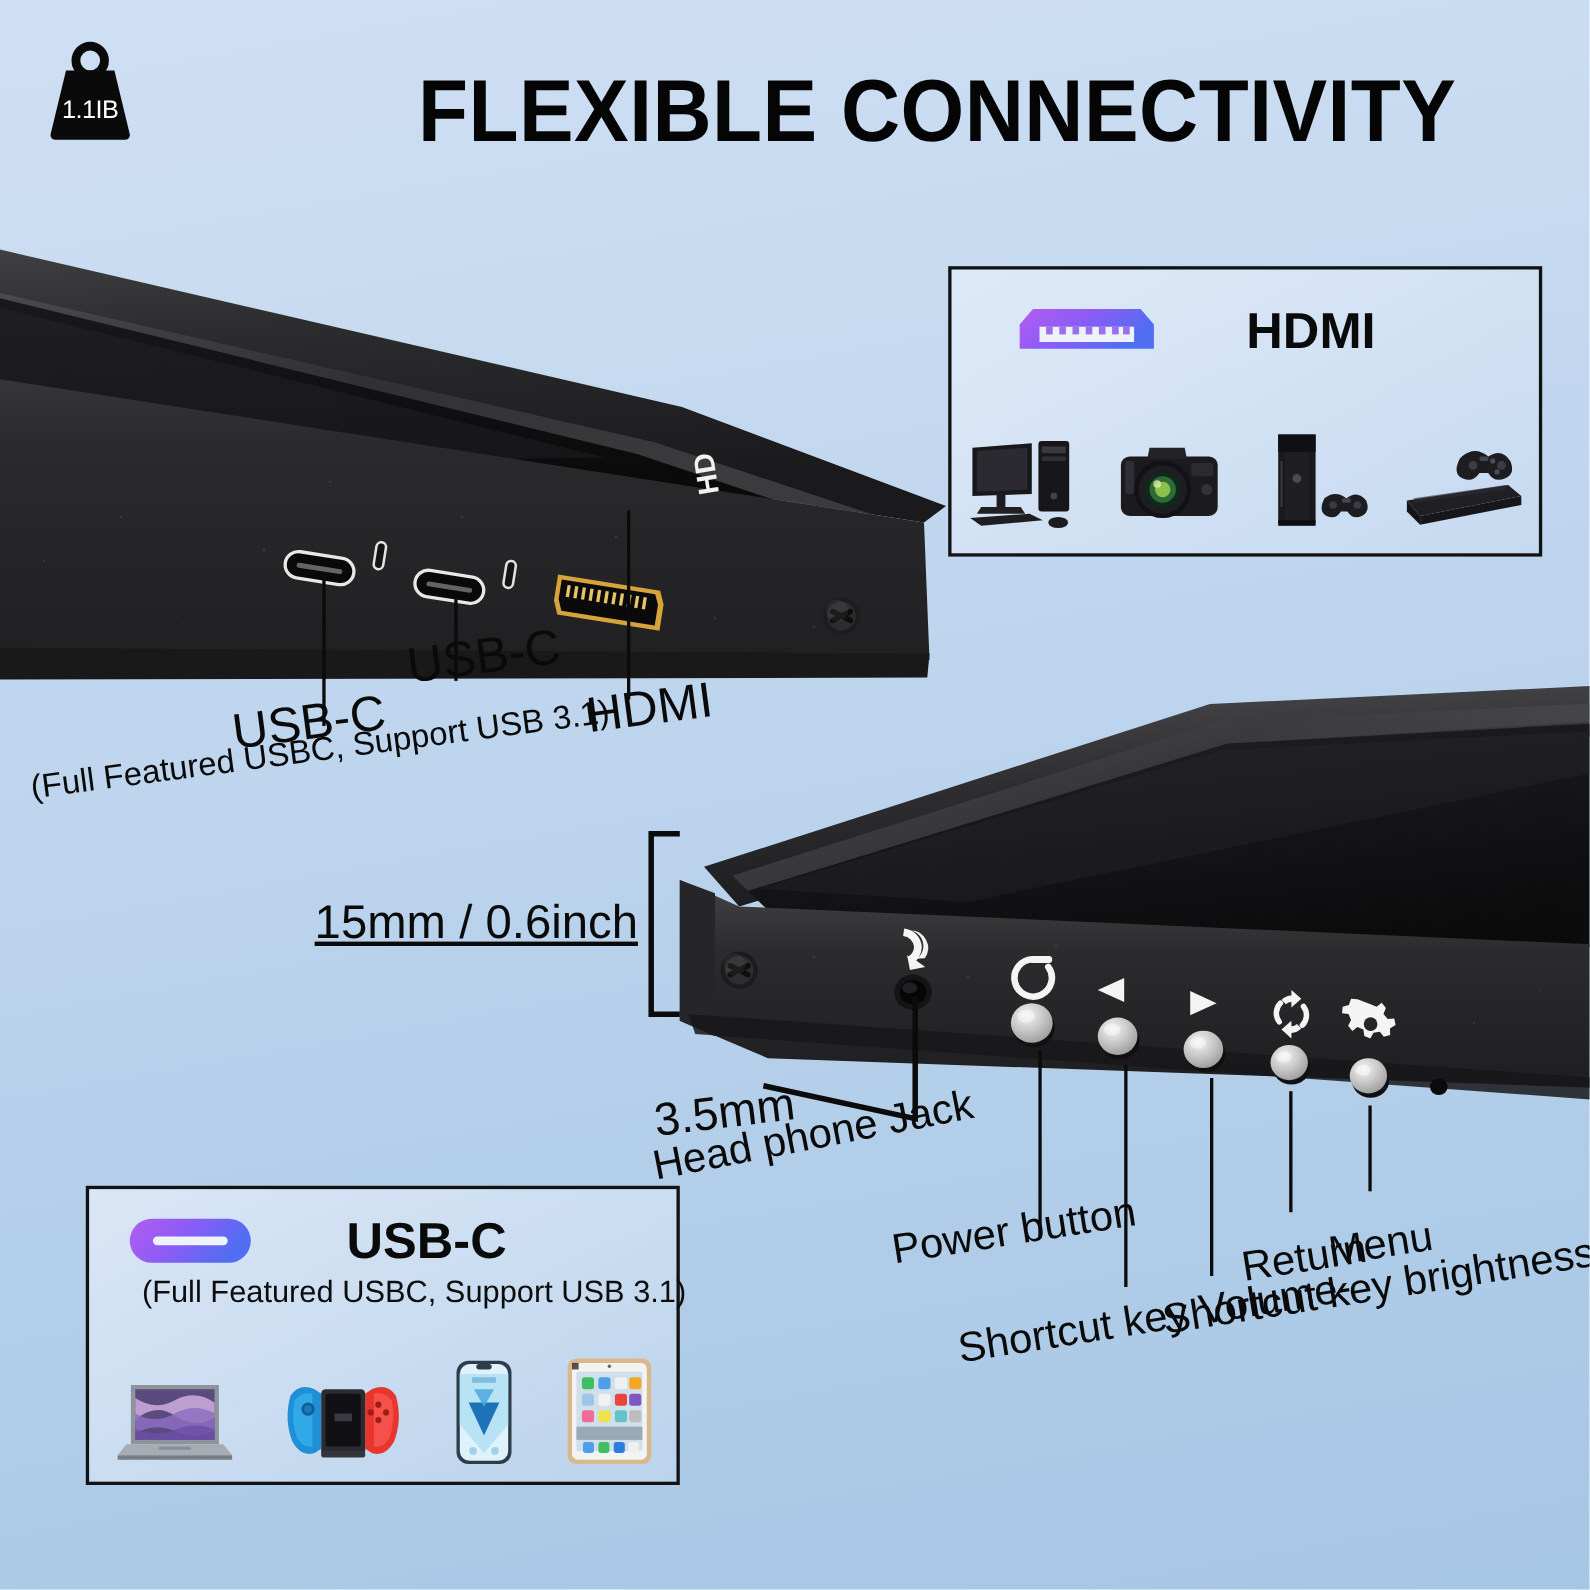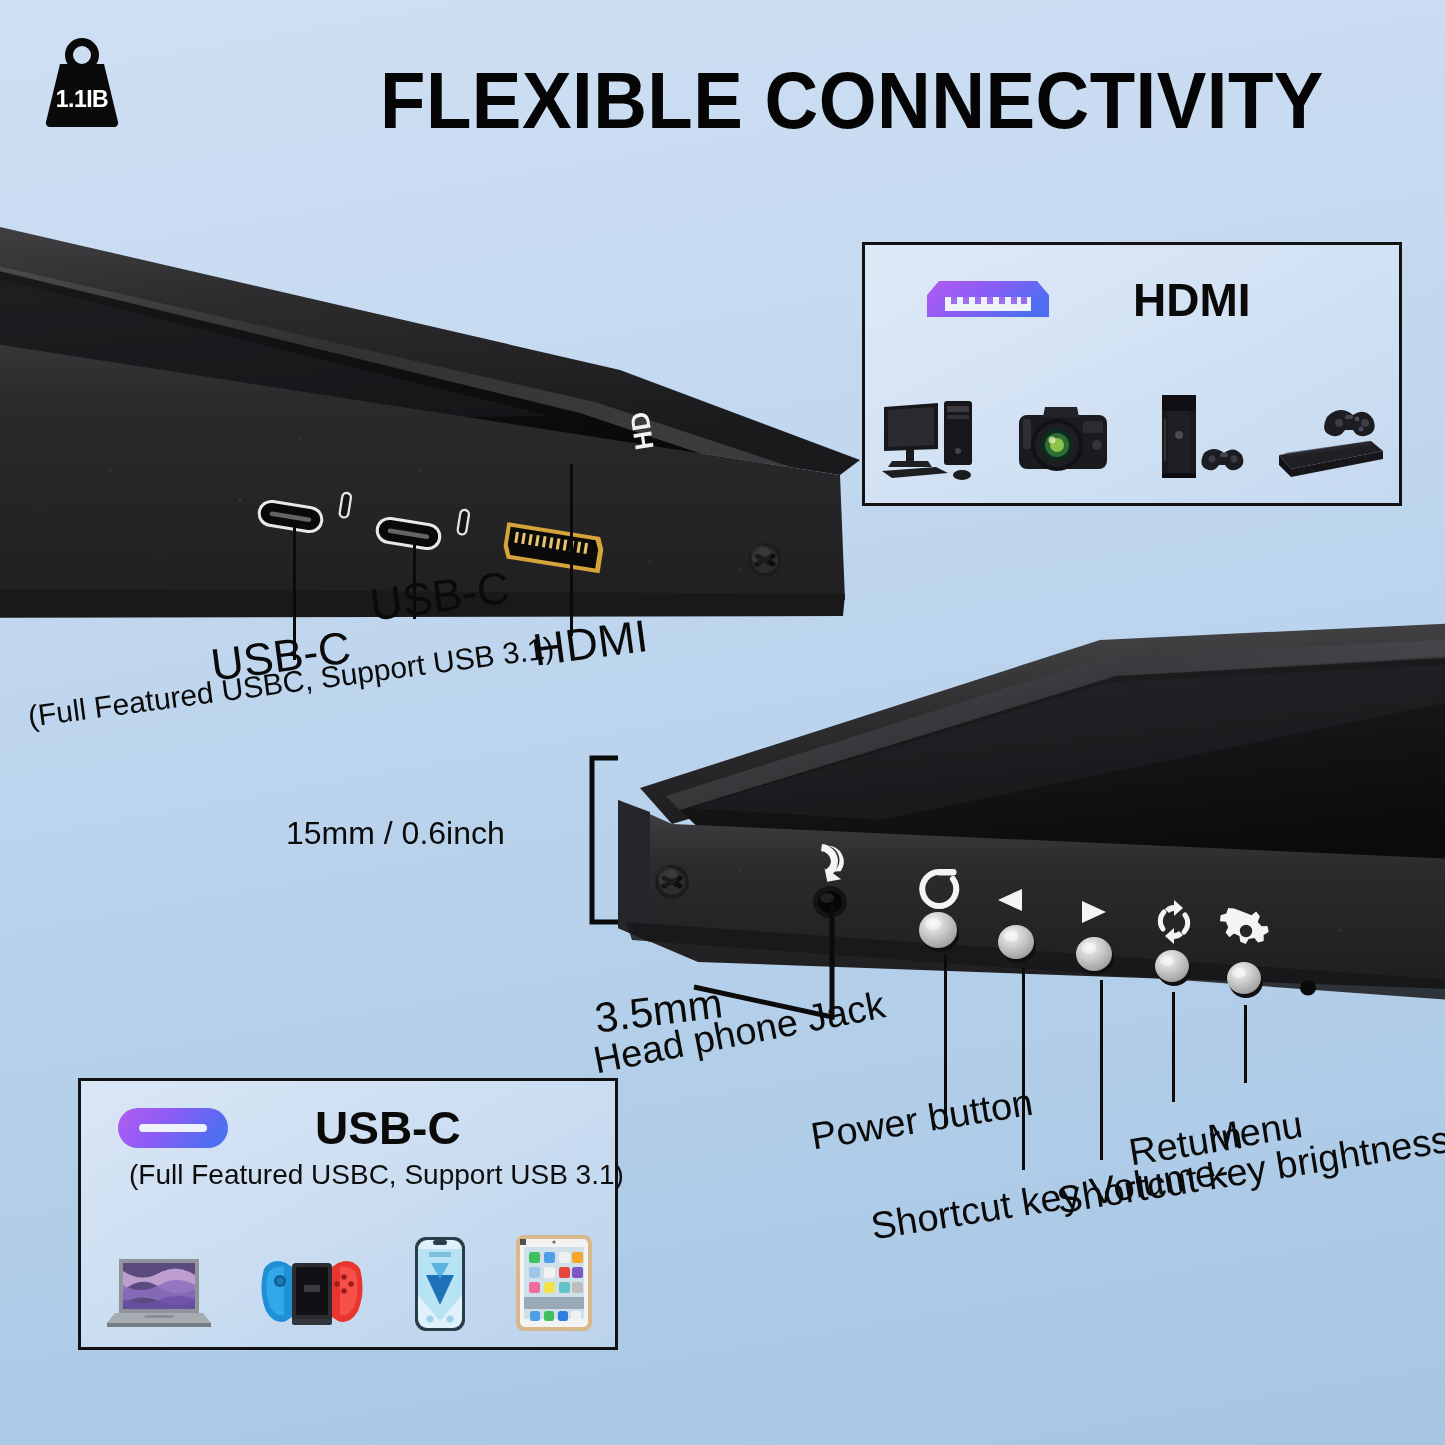--- a/index.html
+++ b/index.html
@@ -10,21 +10,21 @@
     position:relative;
   }
   .stage { position:absolute; inset:0; }
   .abs { position:absolute; }
 
   
   #weight-badge { left:28px; top:32px; width:108px; height:100px; }
   #weight-badge svg { display:block; }
   .wb-text {
     position:absolute; left:0; right:0; top:54px; text-align:center;
-    color:#fff; font-weight:bold; font-size:23px; letter-spacing:-0.5px;
+    color:#fff; font-weight:normal; font-size:23px; letter-spacing:-0.5px;
     font-family:"Liberation Sans", sans-serif;
   }
 
   
   #page-title {
     left:380px; top:58px; width:1045px; height:86px;
     font-size:80px; font-weight:bold; color:#050505;
     letter-spacing:0.5px; white-space:nowrap;
     transform:scaleX(0.93); transform-origin:left center;
     line-height:86px; font-family:"Liberation Sans", sans-serif;
@@ -304,21 +304,21 @@
     </g>
 
     <g transform="translate(728,378)">
       <ellipse cx="0" cy="0" rx="8" ry="7.5" fill="#0a0a0b"></ellipse>
     </g>
   </svg>
 
   <svg class="abs" style="left:586px;top:755px;" width="36" height="170">
     <path d="M32 3 L6 3 L6 167 L32 167" fill="none" stroke="#0b0b0b" stroke-width="5"></path>
   </svg>
-  <div class="abs" style="left:286px;top:815px;font-size:32px;color:#0a0a0a;white-space:nowrap;">15mm / 0.6inch</div>
+  <div class="abs" style="left:286px;top:815px;font-size:43px;color:#0a0a0a;white-space:nowrap;text-decoration:underline;">15mm / 0.6inch</div>
 
   <svg class="abs" style="left:690px;top:905px;" width="170" height="150">
     <path d="M142 0 L142 112 L4 82" fill="none" stroke="#0b0b0b" stroke-width="5"></path>
   </svg>
   <div class="callout" style="left:592px;top:995px;font-size:42px;transform:rotate(-7deg);">3.5mm</div>
   <div class="callout" style="left:590px;top:1040px;font-size:38px;transform:rotate(-11deg);">Head phone Jack</div>
 
   <div class="leader" style="left:944px;top:955px;height:170px;"></div>
   <div class="callout" style="left:808px;top:1116px;font-size:38px;transform:rotate(-9deg);">Power button</div>
 

